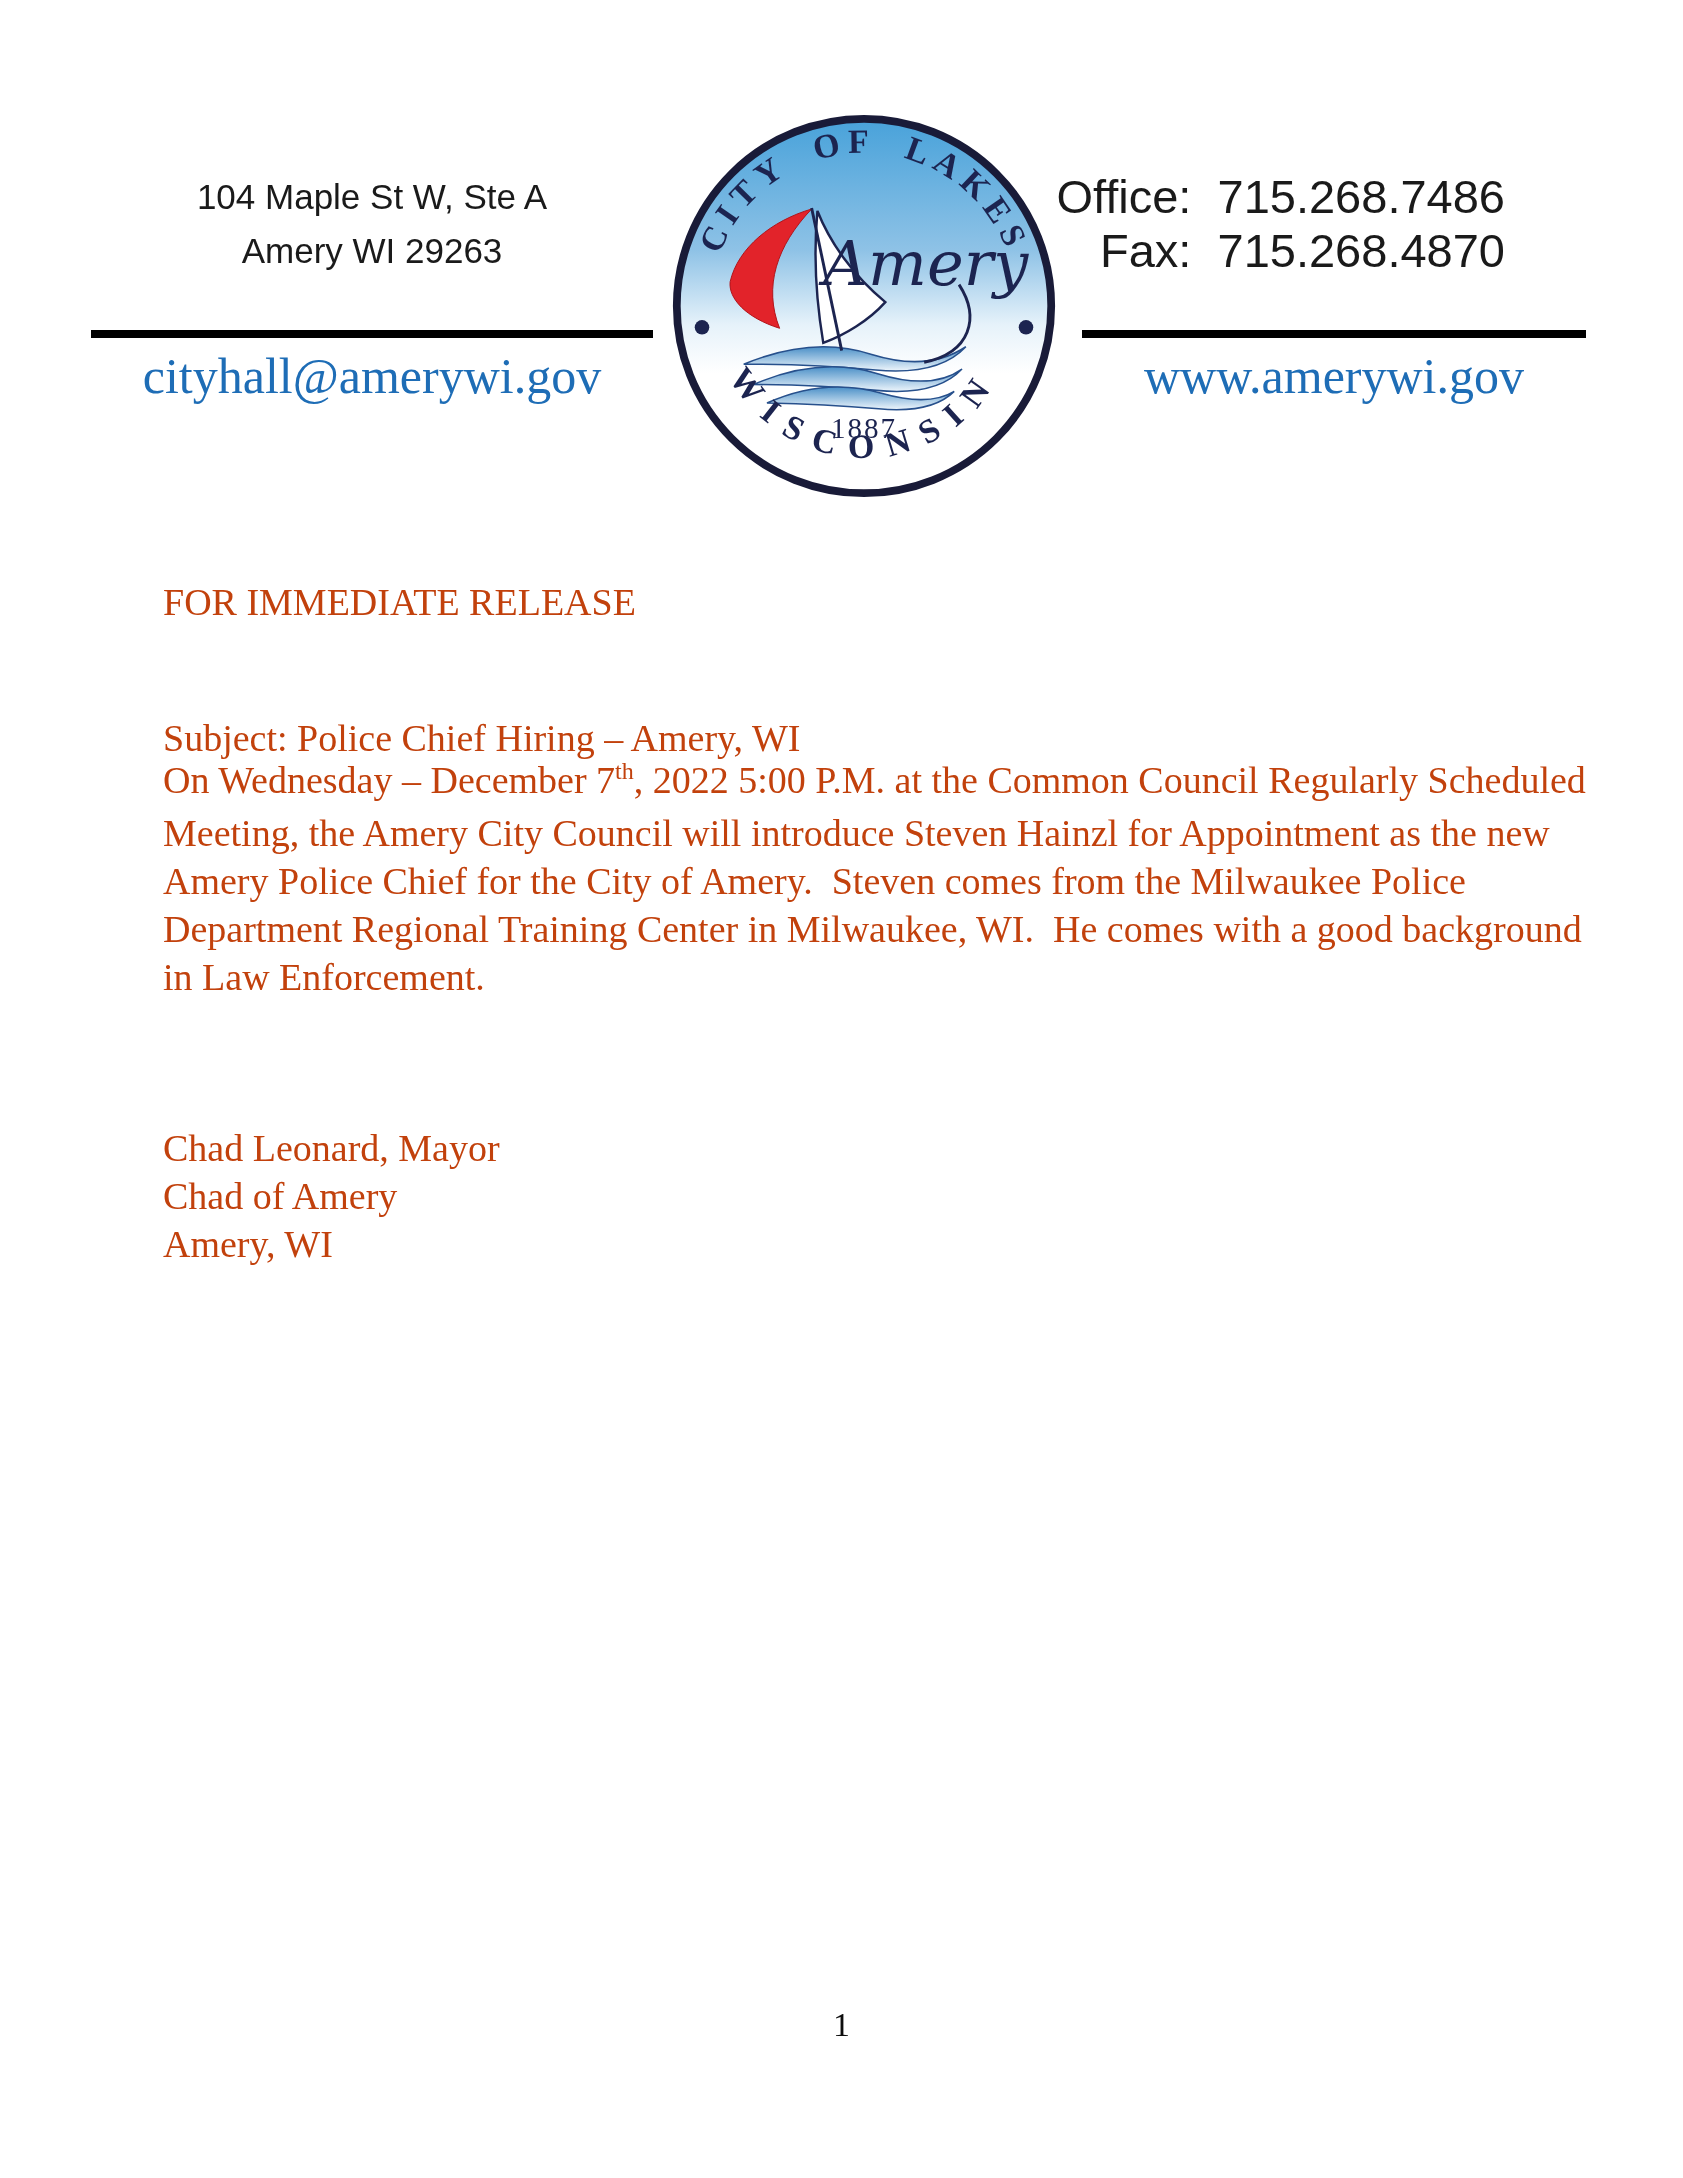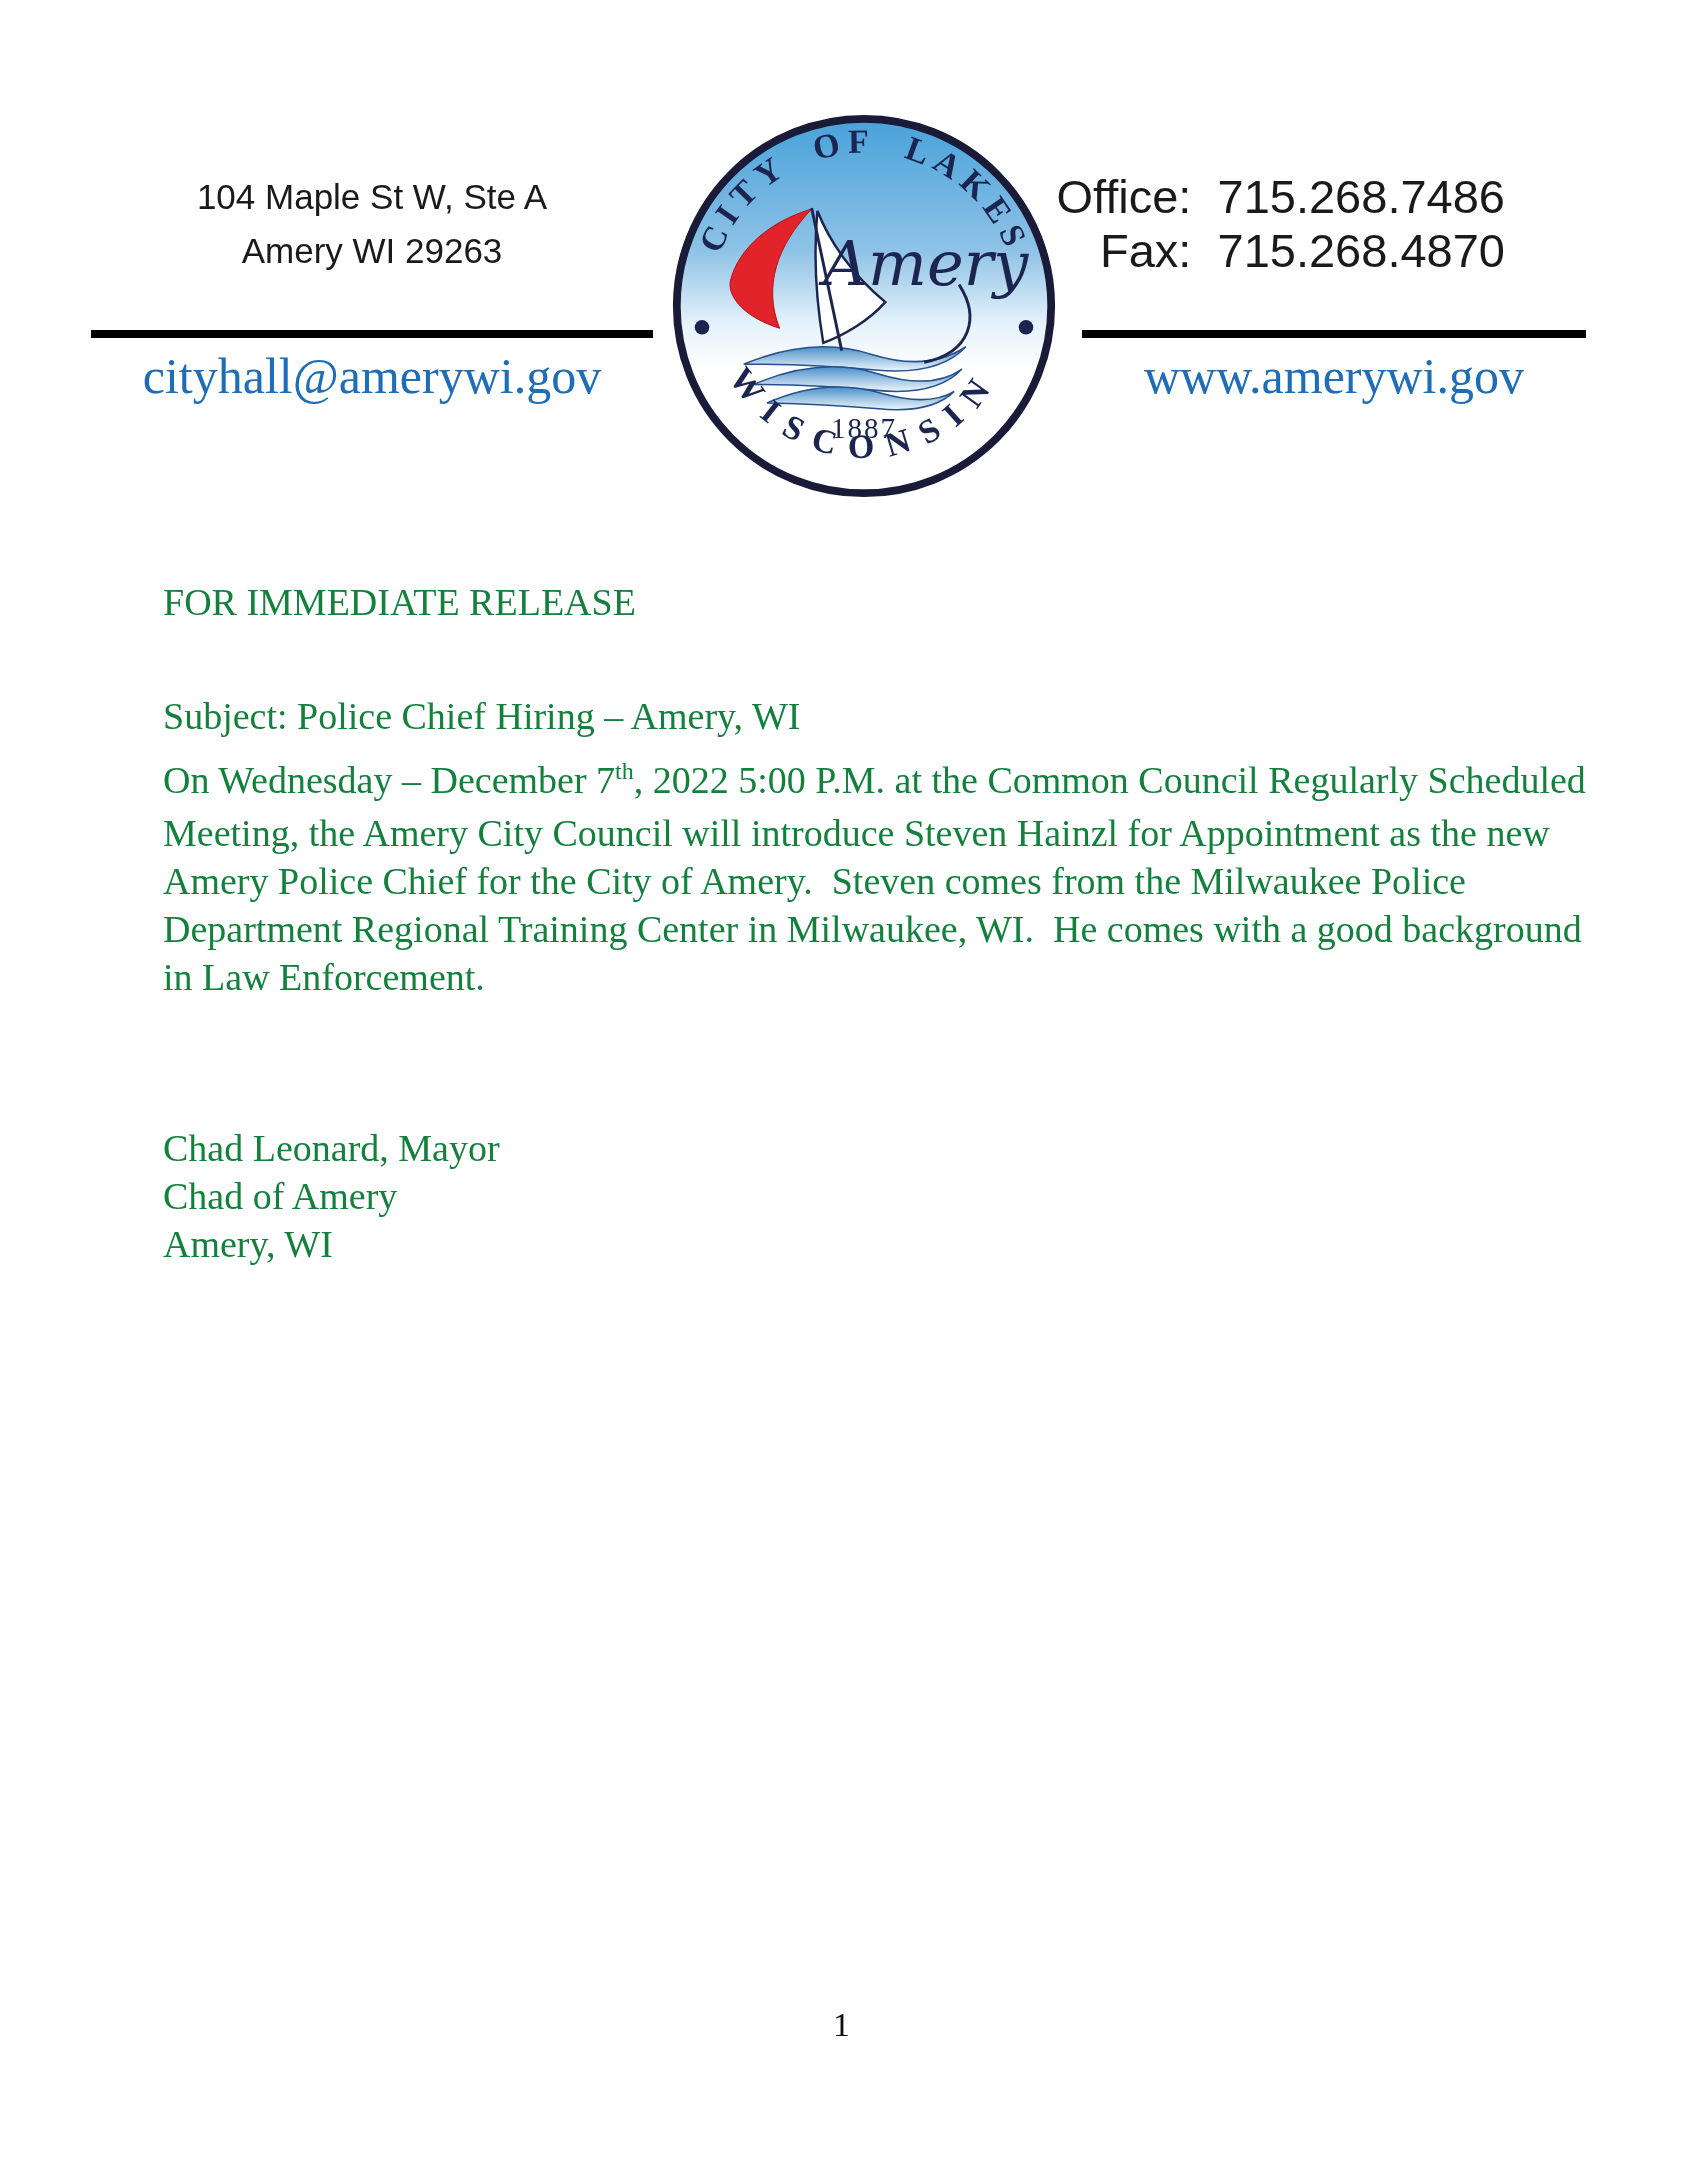--- a/index.html
+++ b/index.html
@@ -37,24 +37,24 @@
     font-size: 50px; color: #1e6db6;
     text-align: center; cursor: pointer;
   }
   .link-email { left: 91px; width: 562px; font-family: Liberation Serif, serif; }
   .link-web  { left: 1082px; width: 504px; }
   
   .logo { position: absolute; left: 670px; top: 112px; width: 388px; height: 388px; }
   
   .body-line, .paragraph, .signature {
     position: absolute; left: 163px;
-    font-size: 38px; line-height: 48px; color: #15803d;
+    font-size: 38px; line-height: 48px; color: #c2410c;
   }
   .release { top: 578px; }
-  .subject { top: 692px; white-space: pre-wrap; }
+  .subject { top: 714px; white-space: pre-wrap; }
   .paragraph { top: 756px; width: 1431px; white-space: pre-wrap; }
   .sup { font-size: 24px; position: relative; top: -14px; }
   .signature { top: 1124px; }
   .page-number {
     position: absolute; left: 0; top: 2006px; width: 100%;
     text-align: center; font-size: 34px; color: #0d0d0d;
   }
 </style>
 </head>
 <body>

